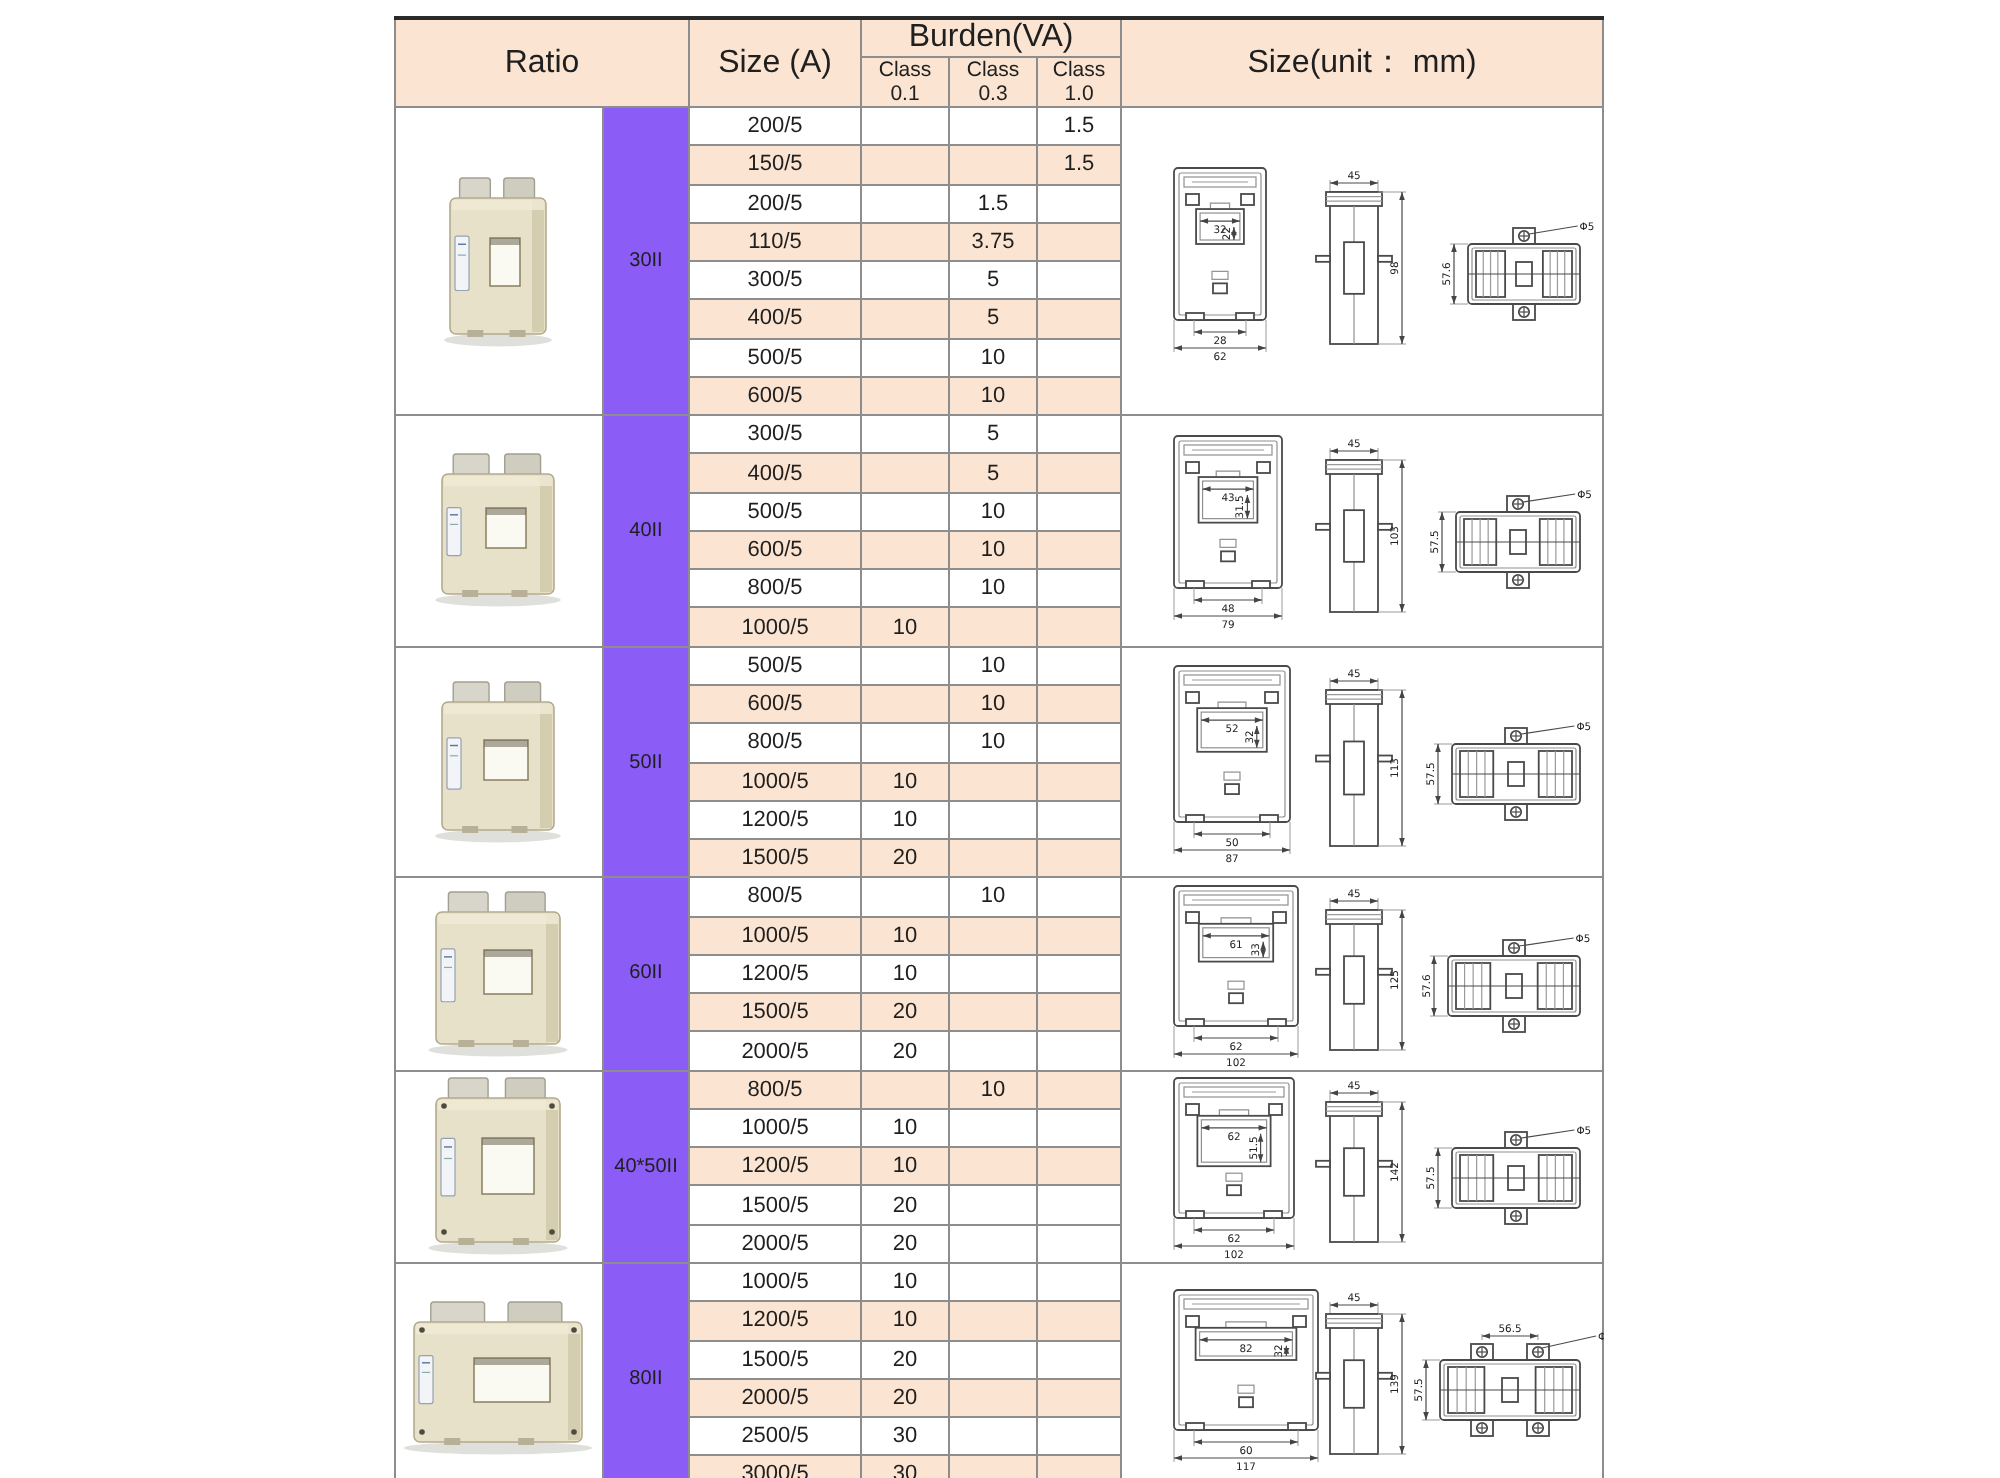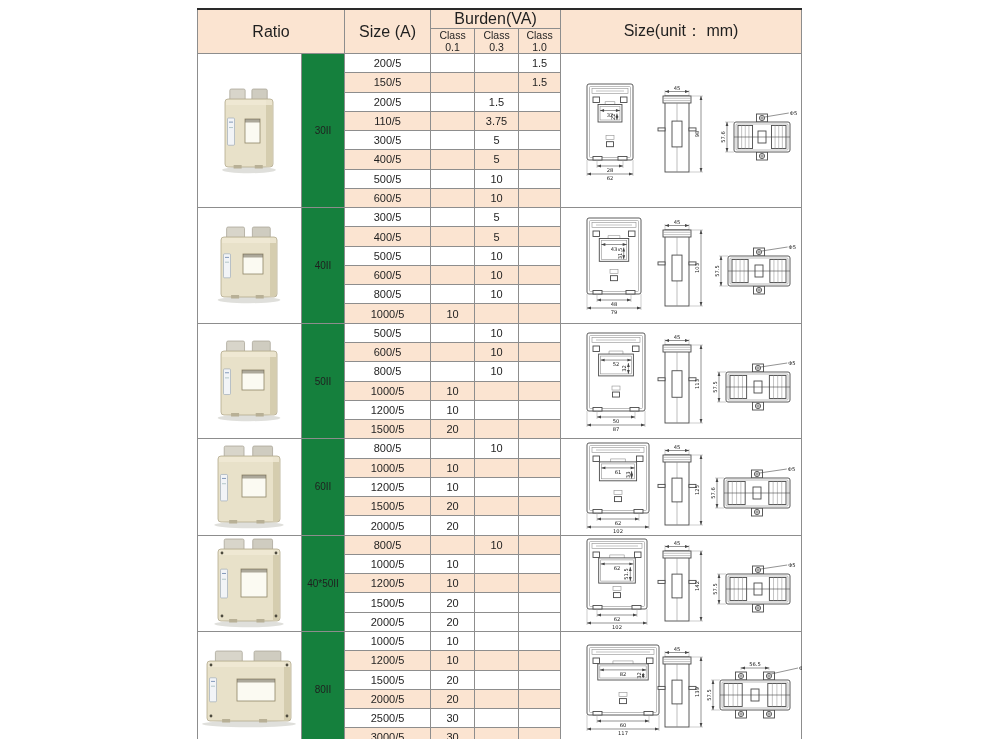--- a/index.html
+++ b/index.html
@@ -11,21 +11,21 @@
   table.spec{border-top:2.5px solid #2a2a2a;}
   th{padding:0;font-weight:normal;background:var(--peach);}
   td{padding:0;}
   .h-main{font-size:16px;}
   .h-sub{font-size:10.5px;}
   thead tr.hr1{height:19px;} thead tr.hr2{height:18px;}
   tbody tr{height:19.28px;}
   td.num{text-align:center;font-size:11px;white-space:nowrap;overflow:hidden;}
   td.stripe{background:var(--peach);}
   td.photo-cell,td.size-cell{background:#fff;vertical-align:middle;}
-  td.type-cell{background:#15803d;text-align:center;font-size:10px;}
+  td.type-cell{background:#8b5cf6;text-align:center;font-size:10px;}
   .cellflex{display:flex;align-items:center;justify-content:center;overflow:hidden;}
   td.size-cell svg{display:block;}
   
   .b1{fill:#fff;stroke:#4a4a4a;stroke-width:0.9;}
   .b2{fill:none;stroke:#909090;stroke-width:0.6;}
   .dl{stroke:#4a4a4a;stroke-width:0.6;fill:none;}
   .ext{stroke:#9a9a9a;stroke-width:0.5;}
   .hatch{stroke:#9a9a9a;stroke-width:0.6;}
   .dt{font-size:5.2px;fill:#222;font-family:"DejaVu Sans",sans-serif;}
   .ah{fill:#444;stroke:none;}

